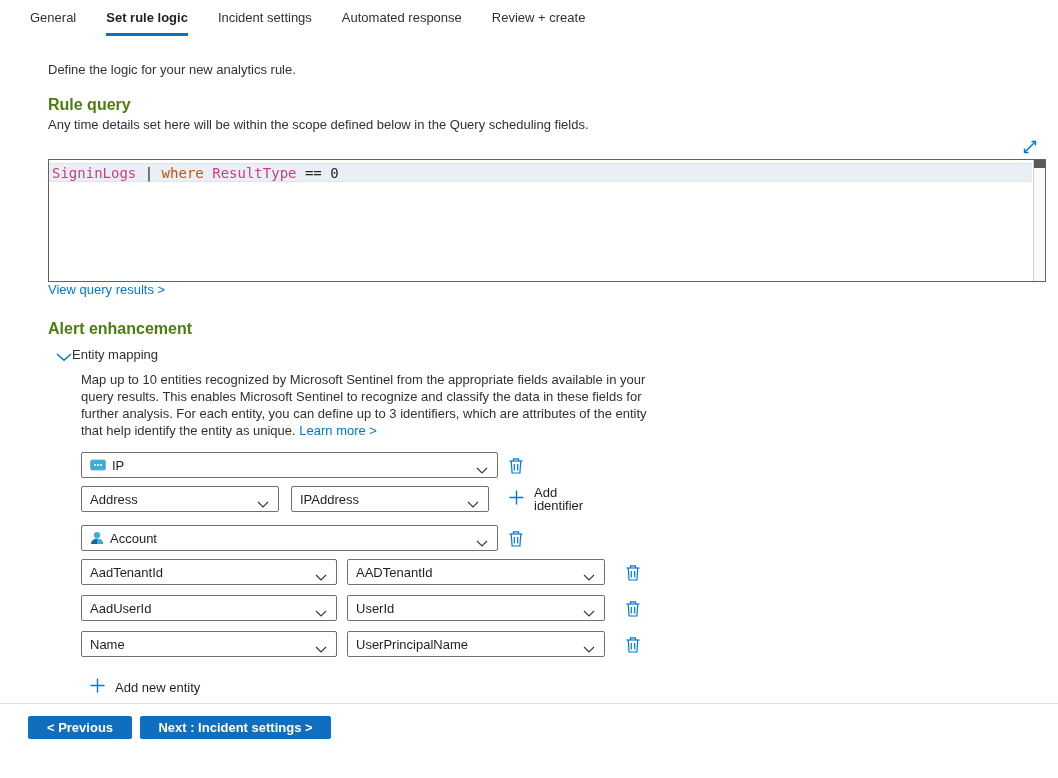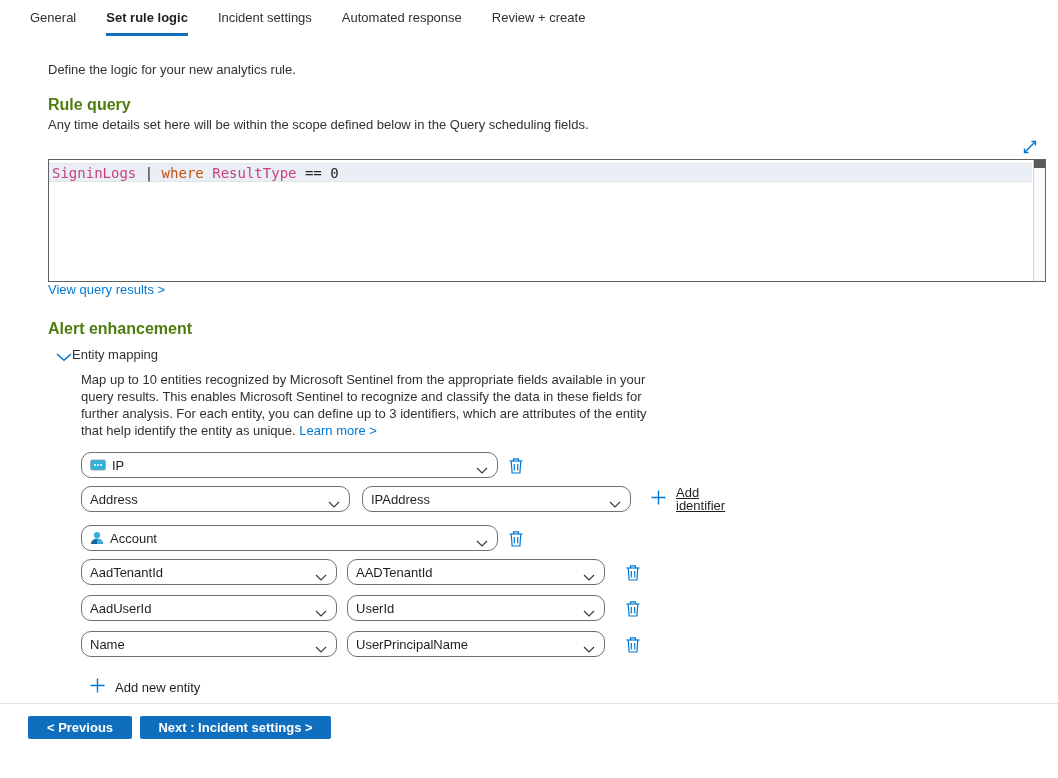--- a/index.html
+++ b/index.html
@@ -35,42 +35,42 @@
 
   .alert-heading { margin-top: 22px; }
 
   
   .em-header { margin-top: 8px; margin-left: 8px; display: flex; align-items: center; gap: 0; cursor: pointer; }
   .em-header .chev { width: 16px; height: 9px; }
   .em-body { margin-left: 33px; }
   .em-desc { margin-top: 9px; width: 568px; line-height: 17px; }
 
   
-  .dd { position: relative; height: 26px; border: 1px solid #707070; border-radius: 10px; background: #fff; display: flex; align-items: center; padding: 0 28px 0 8px; color: #201f1e; cursor: pointer; }
+  .dd { position: relative; height: 26px; border: 1px solid #707070; border-radius: 2px; background: #fff; display: flex; align-items: center; padding: 0 28px 0 8px; color: #201f1e; cursor: pointer; }
   .dd .dd-chev { position: absolute; right: 9px; top: 9px; }
   .dd .ent-icon { margin-right: 6px; display: inline-flex; }
   .dd-entity { width: 417px; }
-  .dd-ident-a { width: 269px; }
+  .dd-ident-a { width: 198px; }
   .dd-ident-b { width: 256px; }
   .dd-ident-c { width: 258px; }
 
   .row { display: flex; align-items: center; }
   .entity-row { margin-top: 13px; }
   .entity-row-2 { margin-top: 13px; }
   .ident-row-ip { margin-top: 8px; }
   .ident-row { margin-top: 10px; }
   .ident-row-first { margin-top: 8px; }
   .gap12 { width: 12px; } .gap10 { width: 10px; }
 
   .trash-btn { margin-left: 8px; width: 20px; height: 20px; border: none; background: none; cursor: pointer; padding: 0; display: inline-flex; align-items: center; justify-content: center; }
   .trash-btn.row-del { margin-left: 18px; }
 
   .add-btn { display: flex; align-items: center; gap: 10px; background: none; border: none; cursor: pointer; font-size: 13px; color: #201f1e; font-family: inherit; }
   .add-identifier { margin-left: 20px; width: 78px; text-align: left; }
-  .add-identifier .lbl { width: 48px; line-height: 13px; text-decoration: underline; }
+  .add-identifier .lbl { width: 48px; line-height: 13px; }
   .add-entity-row { margin-top: 21px; margin-left: 42px; }
 
   
   .footer-divider { margin-top: 7px; width: 1058px; height: 0; border-top: 1px solid #e1e1e1; }
   .footer { padding-left: 28px; margin-top: 12px; display: flex; gap: 8px; }
   .btn-primary { height: 23px; background: #106ebe; color: #fff; border: none; border-radius: 2px; font-family: inherit; font-size: 13px; font-weight: 700; cursor: pointer; padding: 0 6px; }
   .btn-prev { width: 104px; }
   .btn-next { width: 191px; }
 </style>
 </head>

